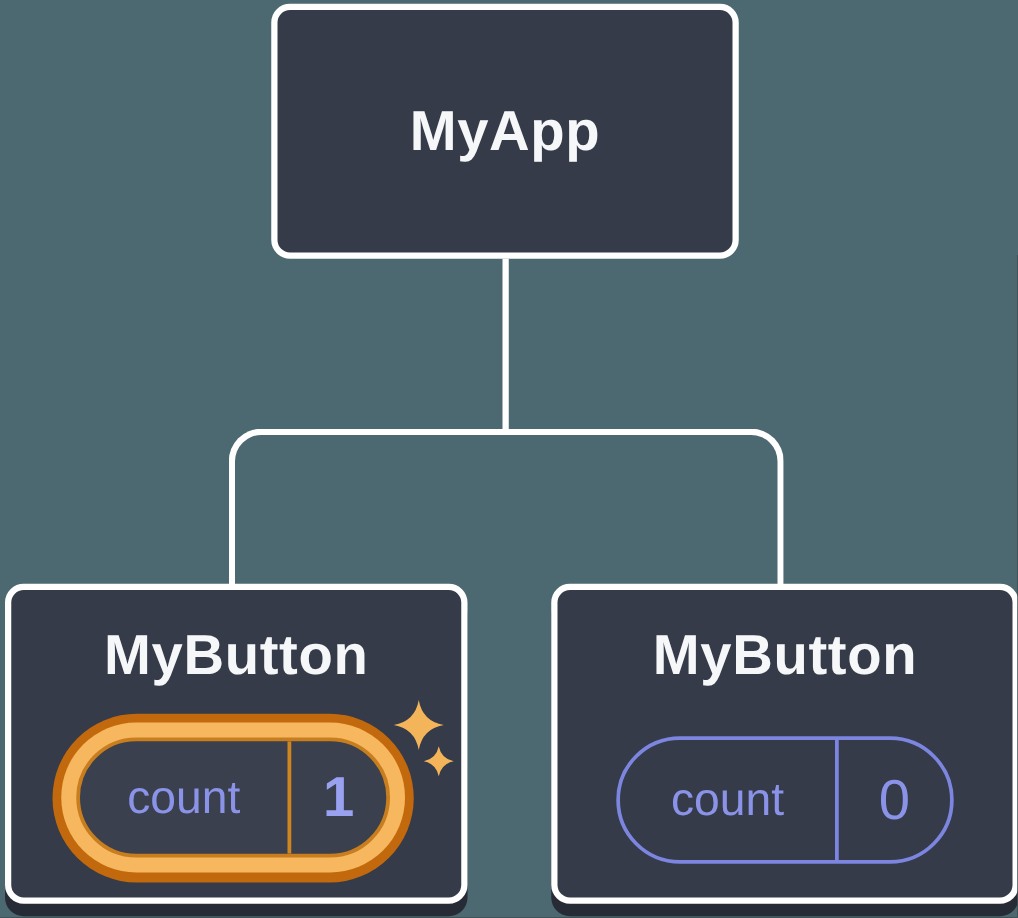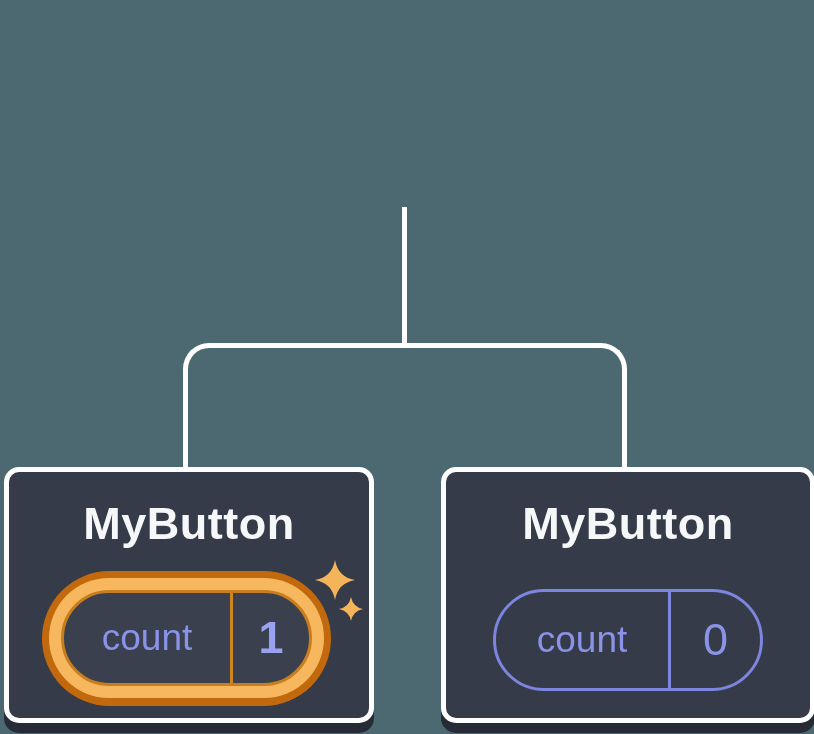--- a/index.html
+++ b/index.html
@@ -138,20 +138,23 @@
   .sparkle-icon path { fill: var(--sparkle, #F4B459); }
 </style>
 </head>
 <body>
 
 <div class="canvas">
 
   <div class="stem"></div>
   <div class="branch"></div>
 
+  <div class="card card-root">
+    <span class="component-title">MyApp</span>
+  </div>
 
   <div class="card card-child card-child-left">
     <span class="component-title">MyButton</span>
 
     <div class="pill-glow-outer">
       <div class="pill-glow-mid">
         <div class="pill-glow-inner">
           <span class="pill-key">count</span>
           <span class="pill-divider"></span>
           <span class="pill-value bold">1</span>

